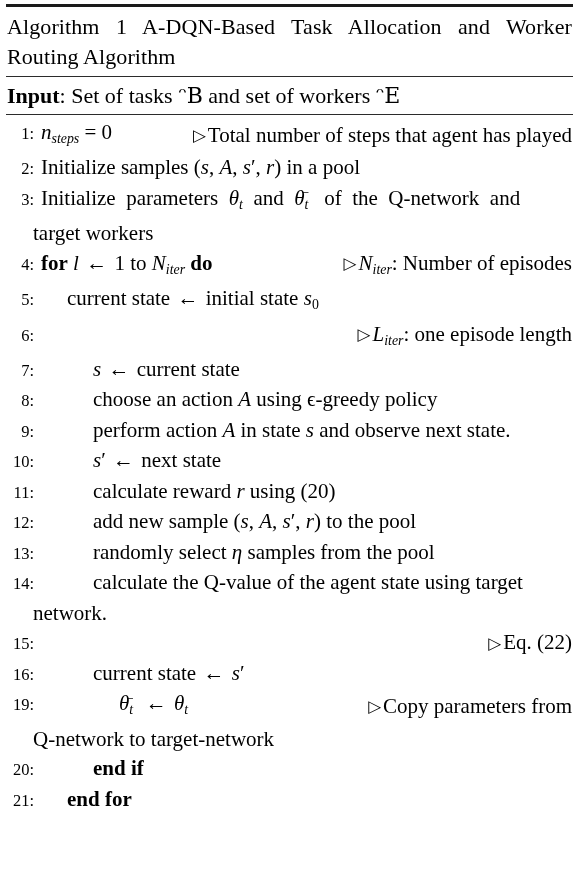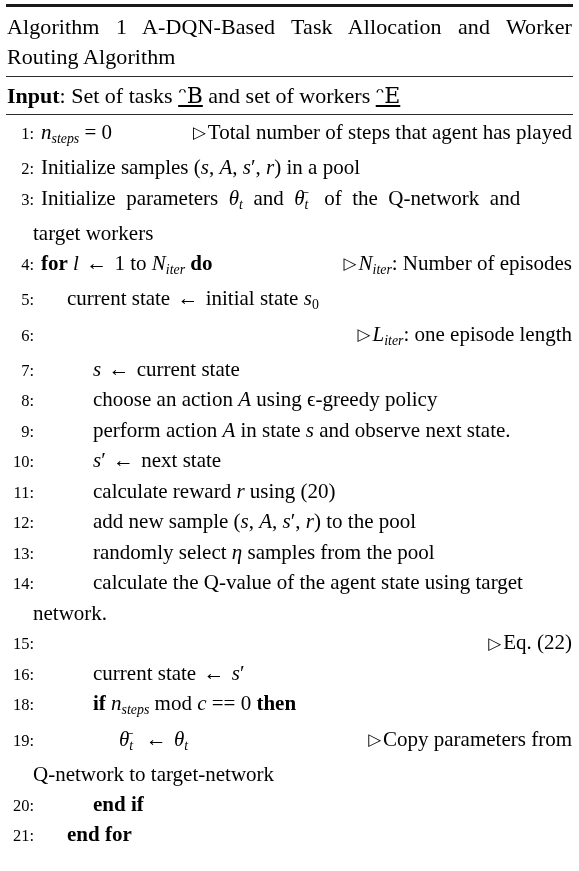--- a/index.html
+++ b/index.html
@@ -65,21 +65,21 @@
     flex: 0 0 34px;
     text-align: right;
     font-size: 16.5px;
     padding-right: 7px;
     box-sizing: border-box;
     white-space: nowrap;
   }
   .content {
     flex: 1 1 auto;
     display: flex;
-    align-items: flex-start;
+    align-items: center;
     min-width: 0;
     gap: 7px;
   }
   .body-text {
     white-space: nowrap;
   }
   .comment {
     margin-left: auto;
     padding-left: 10px;
     white-space: nowrap;
@@ -117,21 +117,20 @@
   }
   .thetam .bar {
     position: absolute;
     top: -0.10em;
     right: -0.06em;
     font-size: 0.72em;
     font-style: normal;
   }
   .bb {
     font-family: "DejaVu Serif", serif;
-    text-decoration: underline;
   }
   .tri {
     font-size: 0.8em;
     vertical-align: 0.04em;
     padding-right: 2px;
   }
   .arrow {
     padding: 0 2px;
   }
 </style>
@@ -267,26 +266,20 @@
     </div>
 
     <div class="line">
       <span class="lineno">16:</span>
       <span class="content ind2">
         <span class="body-text">current state <span class="arrow">←</span> <i>s</i>′</span>
       </span>
     </div>
 
 
-    <div class="line">
-      <span class="lineno">18:</span>
-      <span class="content ind2">
-        <span class="body-text"><span class="kw">if</span> <i>n</i><span class="sub">steps</span> mod <i>c</i> == 0 <span class="kw">then</span></span>
-      </span>
-    </div>
 
     <div class="line">
       <span class="lineno">19:</span>
       <span class="content ind3">
         <span class="body-text"><span class="thetam"><i>θ</i><span class="sub">t</span><span class="bar">⁻</span></span>&nbsp; <span class="arrow">←</span> <i>θ</i><span class="sub">t</span></span>
         <span class="comment"><span class="tri">▷</span>Copy parameters from</span>
       </span>
     </div>
     <div class="cont">Q-network to target-network</div>
 

